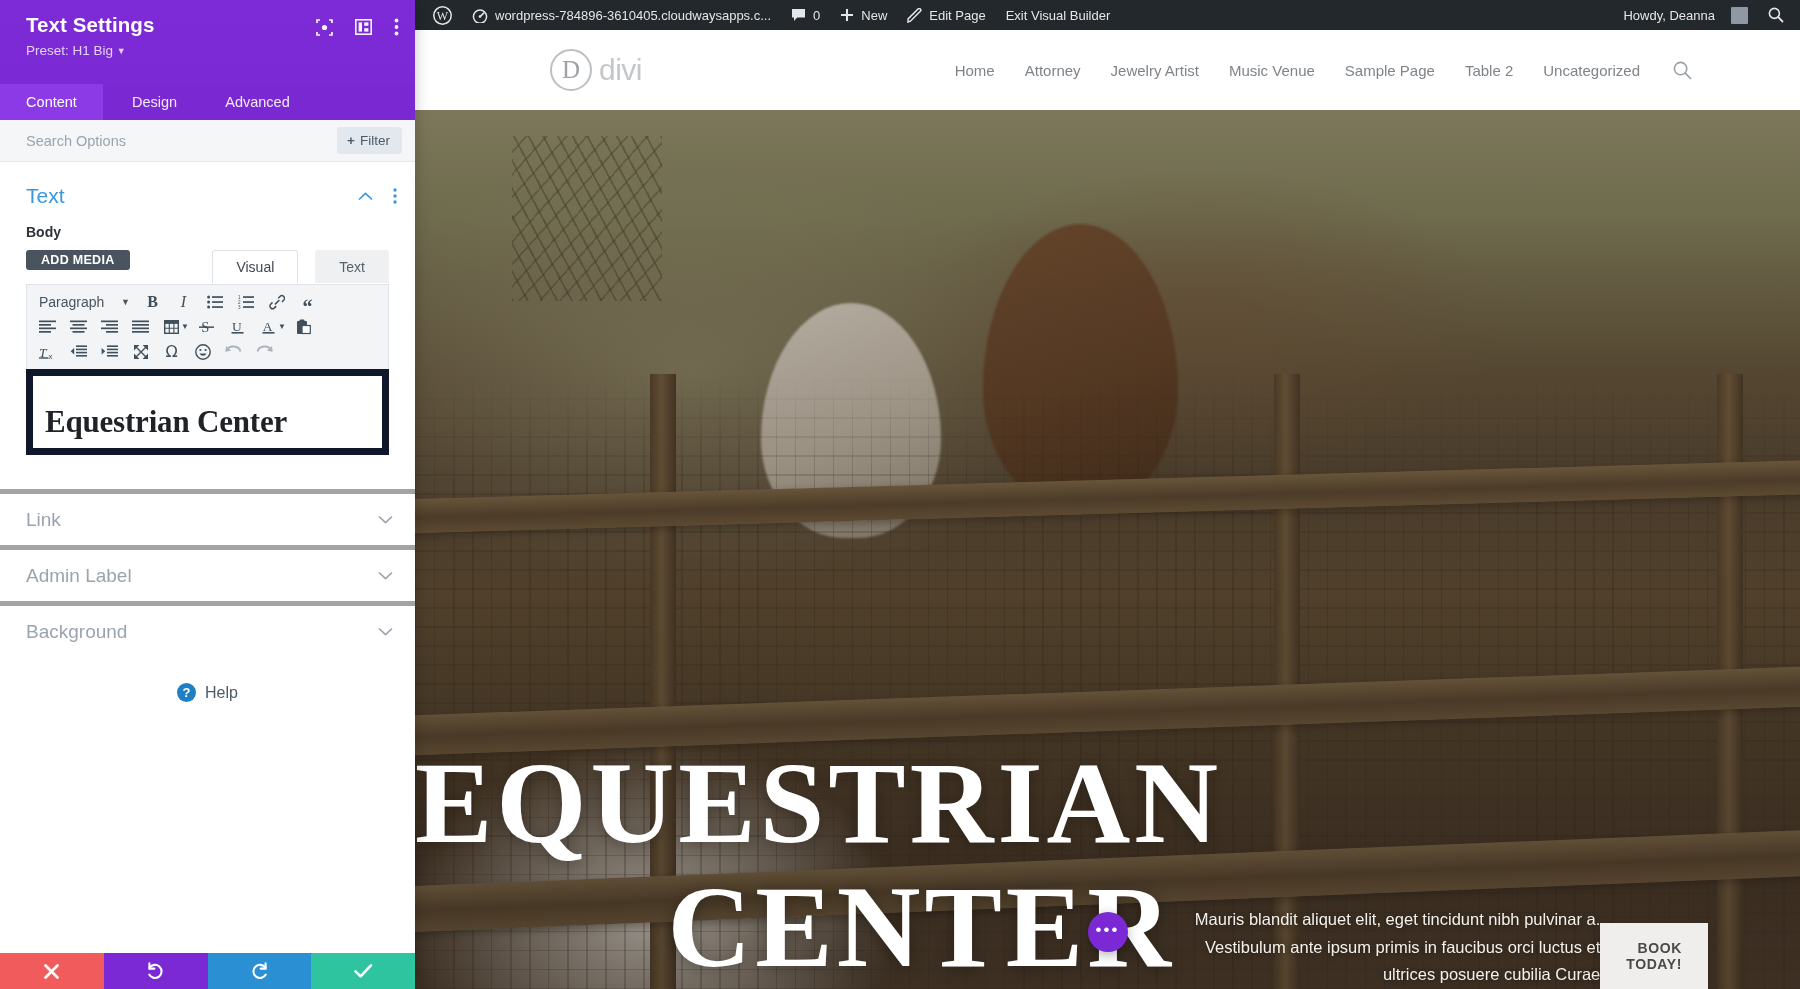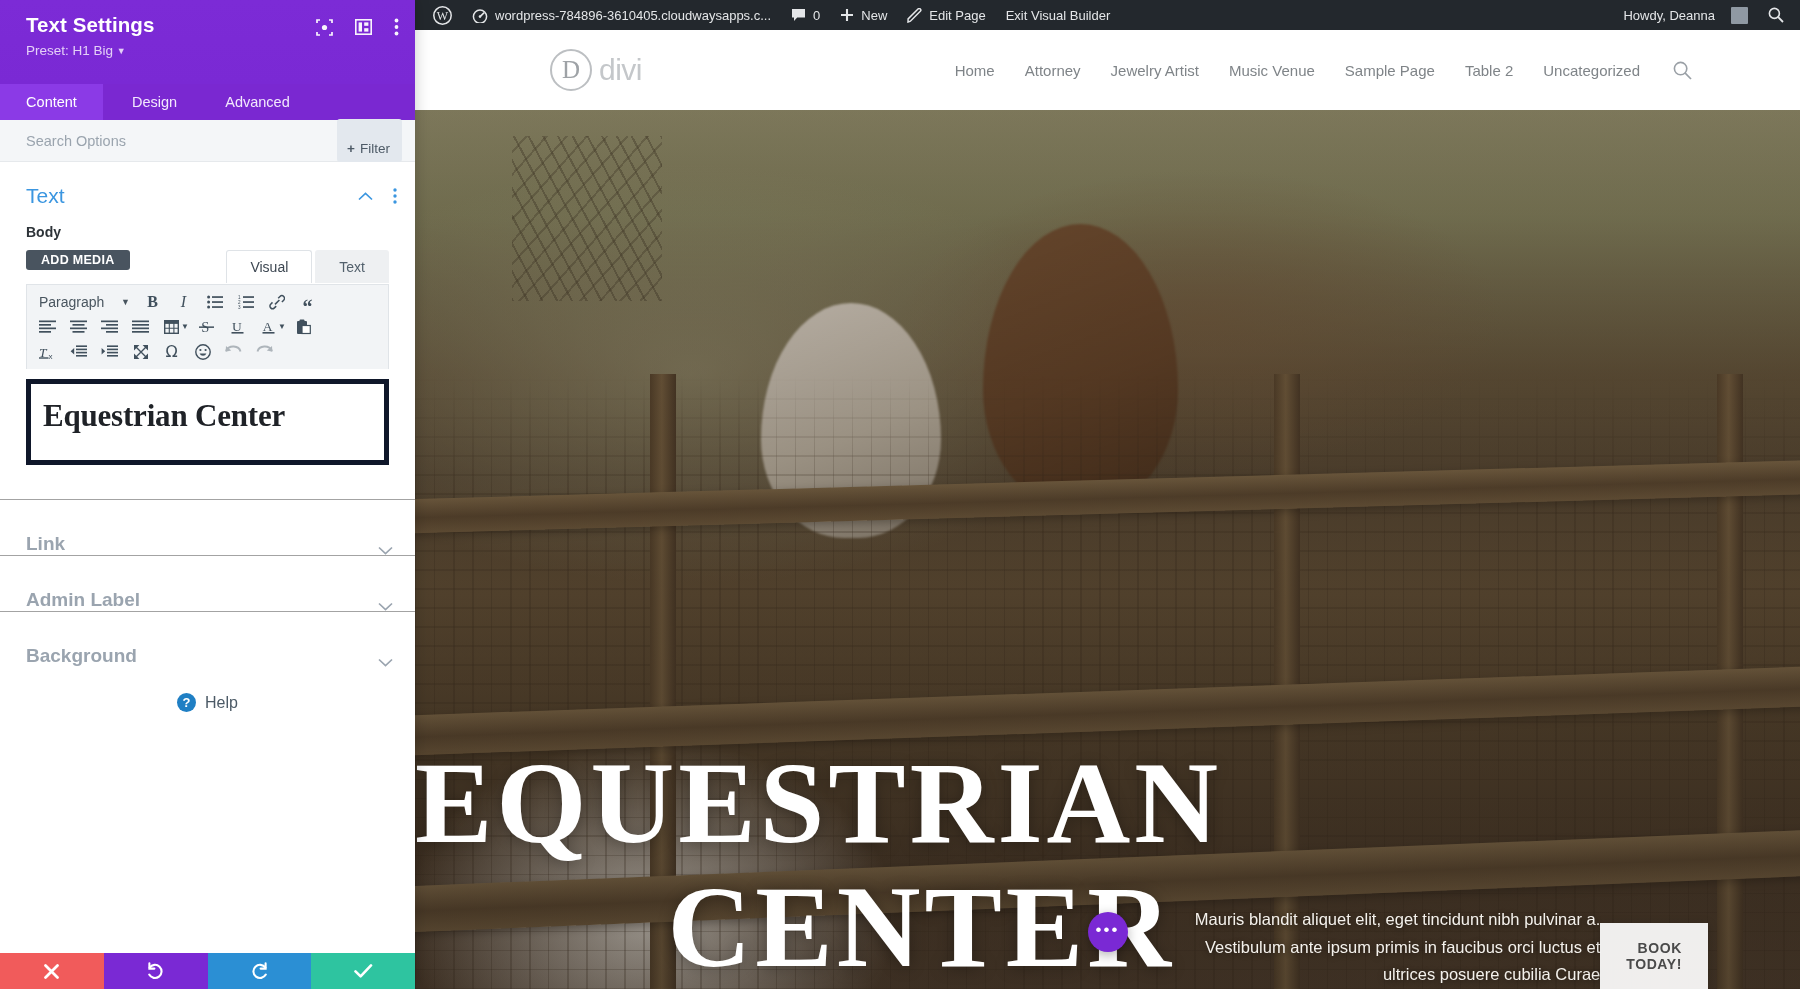--- a/index.html
+++ b/index.html
@@ -59,21 +59,21 @@
     padding: 0 13px 0 26px; gap: 8px;
   }
   .sb-search input {
     flex: 1; border: 0; background: transparent;
     font-size: 14.5px; color: #56606a; outline: none;
     font-family: "Liberation Sans", sans-serif;
   }
   .sb-search input::placeholder { color: #9aa4ae; }
   .filter-btn {
     background: #e3e8ee; color: #4d5a66;
-    font-size: 13.5px; padding: 22px 12px 6px 10px;
+    font-size: 13.5px; padding: 6px 12px 6px 10px;
     border-radius: 3px; cursor: pointer; white-space: nowrap;
   }
   .filter-btn .plus { font-weight: bold; margin-right: 5px; }
 
   .sb-body { flex: 1; overflow: hidden; background: #fff; }
 
   .grp-head {
     display: flex; align-items: center;
     padding: 22px 18px 10px 26px;
   }
@@ -86,21 +86,21 @@
   }
 
   .editor-wrap { padding: 10px 26px 0 26px; position: relative; }
   .editor-toprow { position: relative; height: 34px; }
   .add-media {
     position: absolute; left: 0; top: 0;
     background: #49545f; color: #fff;
     font-size: 12.5px; font-weight: bold; letter-spacing: .3px;
     padding: 3px 15px; border-radius: 3px; cursor: pointer;
   }
-  .ed-tabs { position: absolute; right: 0; top: 0; display: flex; gap: 3px; }
+  .ed-tabs { position: absolute; right: 0; top: 0; display: flex; gap: 17px; }
   .ed-tab {
     font-size: 14px; color: #52606c;
     padding: 8px 23px; cursor: pointer;
     border: 1px solid transparent; border-bottom: none;
     background: #eef0f2; border-radius: 3px 3px 0 0;
   }
   .ed-tab.active { background: #fff; border-color: #dfe3e7; color: #3d4752; }
 
   .ed-toolbar {
     background: #f2f4f6; border: 1px solid #e0e4e8;
@@ -116,33 +116,33 @@
   .tb-btn.disabled { opacity: .38; }
   .tb-select {
     display: flex; align-items: center; width: 105px;
     height: 25px; font-size: 14px; color: #49555f;
     padding-left: 7px; cursor: pointer; gap: 12px;
   }
   .tb-select .cv { margin-left: auto; margin-right: 7px; font-size: 9px; }
   .tb-caret { font-size: 8px; margin-left: -6px; margin-right: 2px; cursor: pointer; color: #41505d; }
 
   .ed-area {
-    border: 5px solid #0f172a; background: #fff;
-    height: 86px; padding: 14px 12px; margin-top: 10px;
+    border: 7px solid #0f172a; background: #fff;
+    height: 86px; padding: 28px 12px;
   }
   .ed-area .h1big {
     font-family: "Liberation Serif", serif;
     font-size: 31px; font-weight: bold; color: #1f2227;
     letter-spacing: -.2px;
   }
 
   .sec-row {
-    height: 56px; border-top: 1px solid #a3a3a3;
-    display: flex; align-items: flex-end;
-    padding: 0 22px 0 26px; cursor: pointer; font-weight: bold;
+    height: 56px; border-top: 5px solid #a3a3a3;
+    display: flex; align-items: center;
+    padding: 0 22px 0 26px; cursor: pointer;
   }
   .sec-row:first-child { }
   .sec-label { flex: 1; font-size: 19px; color: #9aa4af; }
   .chev { color: #9aa4af; line-height: 0; }
 
   .help-row {
     display: flex; align-items: center; justify-content: center;
     gap: 9px; padding: 26px 0 0 0; cursor: pointer;
   }
   .help-badge {

